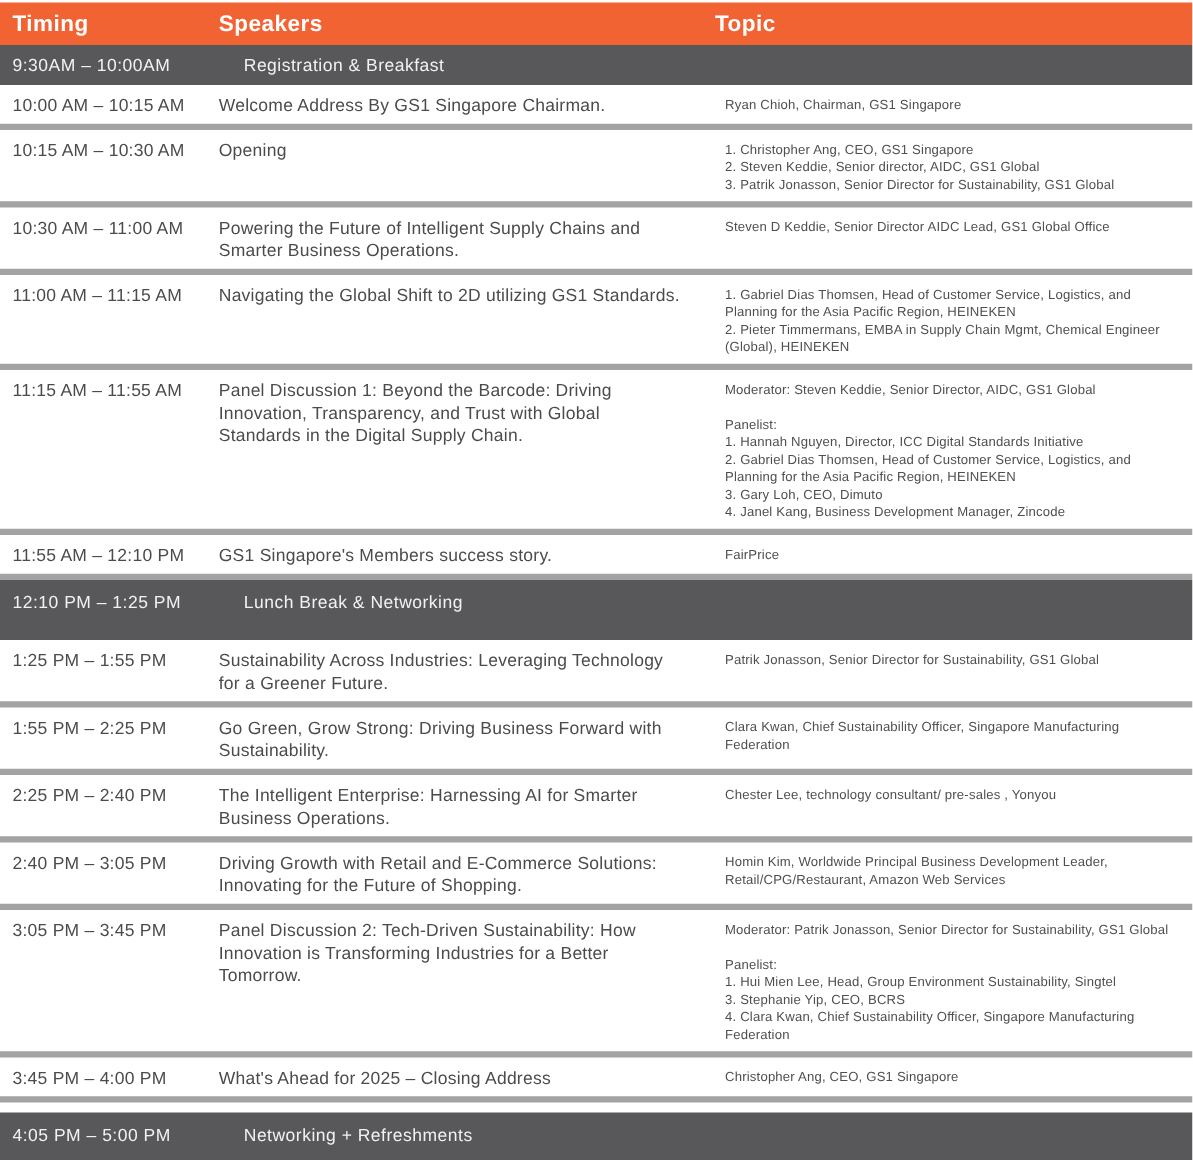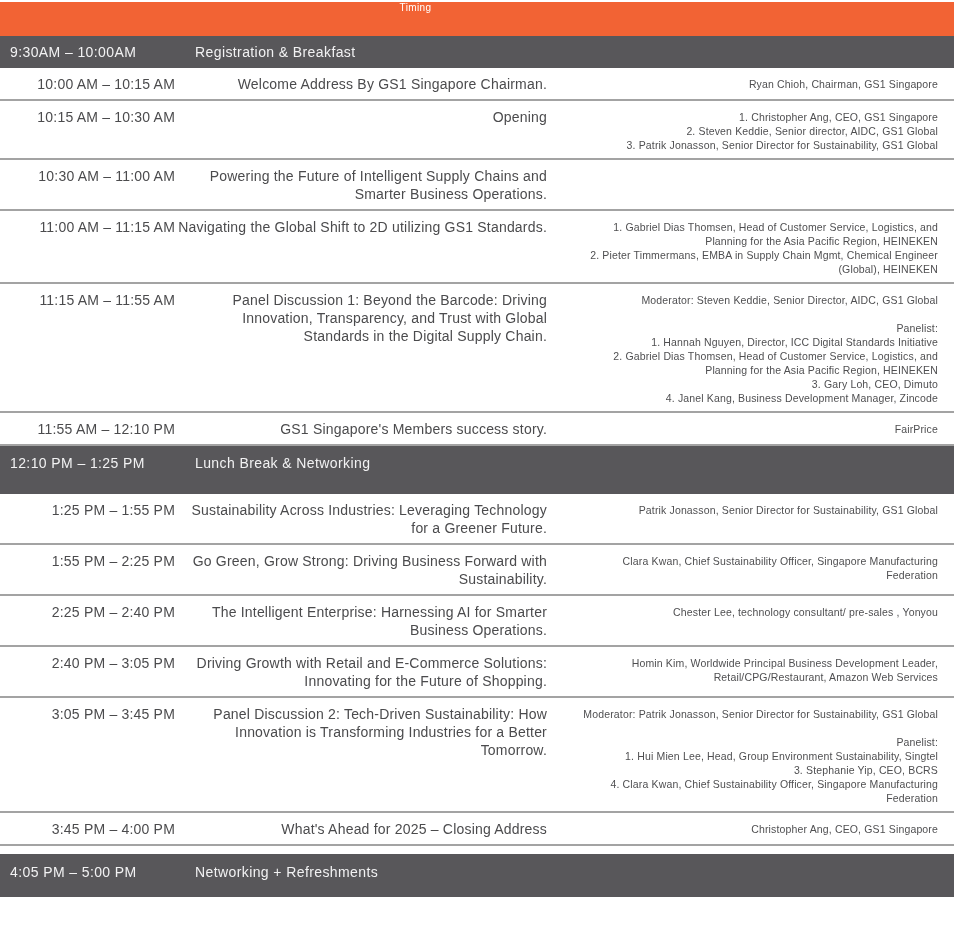--- a/index.html
+++ b/index.html
@@ -11,33 +11,33 @@
   .agenda { padding-top:2px; }
   .row { display:flex; box-sizing:border-box; }
   .col { box-sizing:border-box; }
   .col-timing { width:175px; flex:0 0 175px; padding-left:10px; }
   .col-topic  { width:382px; flex:0 0 382px; padding-right:10px; }
   .col-speakers { flex:1 1 auto; padding-right:16px; min-width:0; }
 
   
   .header-row {
     background:#F26334; height:34px; align-items:center;
-    color:#ffffff; font-weight:normal; font-size:10px; letter-spacing:0.4px;flex-direction:column;
+    color:#ffffff; font-weight:bold; font-size:18px; letter-spacing:0.4px;
   }
 
   
   .section-row {
     background:#58575A; color:#F2F2F3; font-size:14px; letter-spacing:0.4px;gap:20px;
   }
   .section-0 { height:32px; align-items:center; }
   .section-1 { height:48px; padding-top:9px;justify-content:flex-end; }
   .section-2 { height:43px; padding-top:10px; margin-top:8px; }
 
   
-  .item-row { border-bottom:2px solid #a3a3a3; padding:7px 0 6px;text-align:right; }
+  .item-row { border-bottom:5px solid #a3a3a3; padding:7px 0 6px; }
   .item-timing, .item-topic {
     font-size:14px; color:#4B4B4D; line-height:18px; letter-spacing:0.2px;
   }
   .item-speakers {
     font-size:10.5px; color:#4F4F51; line-height:14px; letter-spacing:0.15px;
     padding-top:2px;
   }
   .sp-line { min-height:14px;padding-left:23px; }
   .sp-gap { height:14px; }
 </style>
@@ -71,20 +71,23 @@
     <div class="col col-speakers item-speakers">
           <div class="sp-line">1. Christopher Ang, CEO, GS1 Singapore</div>
           <div class="sp-line">2. Steven Keddie, Senior director, AIDC, GS1 Global</div>
           <div class="sp-line">3. Patrik Jonasson, Senior Director for Sustainability, GS1 Global</div>
         </div>
   </div>
 
   <div class="row item-row">
     <div class="col col-timing item-timing">10:30 AM – 11:00 AM</div>
     <div class="col col-topic item-topic">Powering the Future of Intelligent Supply Chains and Smarter Business Operations.</div>
+    <div class="col col-speakers item-speakers">
+          <div class="sp-line">Steven D Keddie, Senior Director AIDC Lead, GS1 Global Office</div>
+        </div>
   </div>
 
   <div class="row item-row">
     <div class="col col-timing item-timing">11:00 AM – 11:15 AM</div>
     <div class="col col-topic item-topic">Navigating the Global Shift to 2D utilizing GS1 Standards.</div>
     <div class="col col-speakers item-speakers">
           <div class="sp-line">1. Gabriel Dias Thomsen, Head of Customer Service, Logistics, and Planning for the Asia Pacific Region, HEINEKEN</div>
           <div class="sp-line">2. Pieter Timmermans, EMBA in Supply Chain Mgmt, Chemical Engineer (Global), HEINEKEN</div>
         </div>
   </div>

